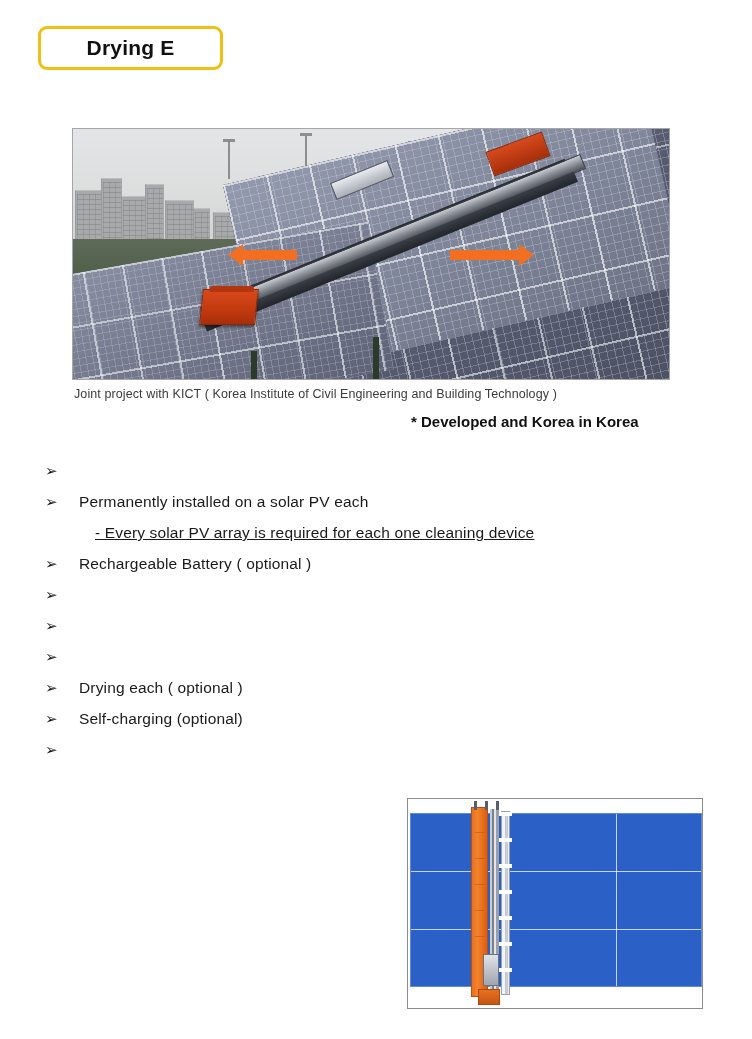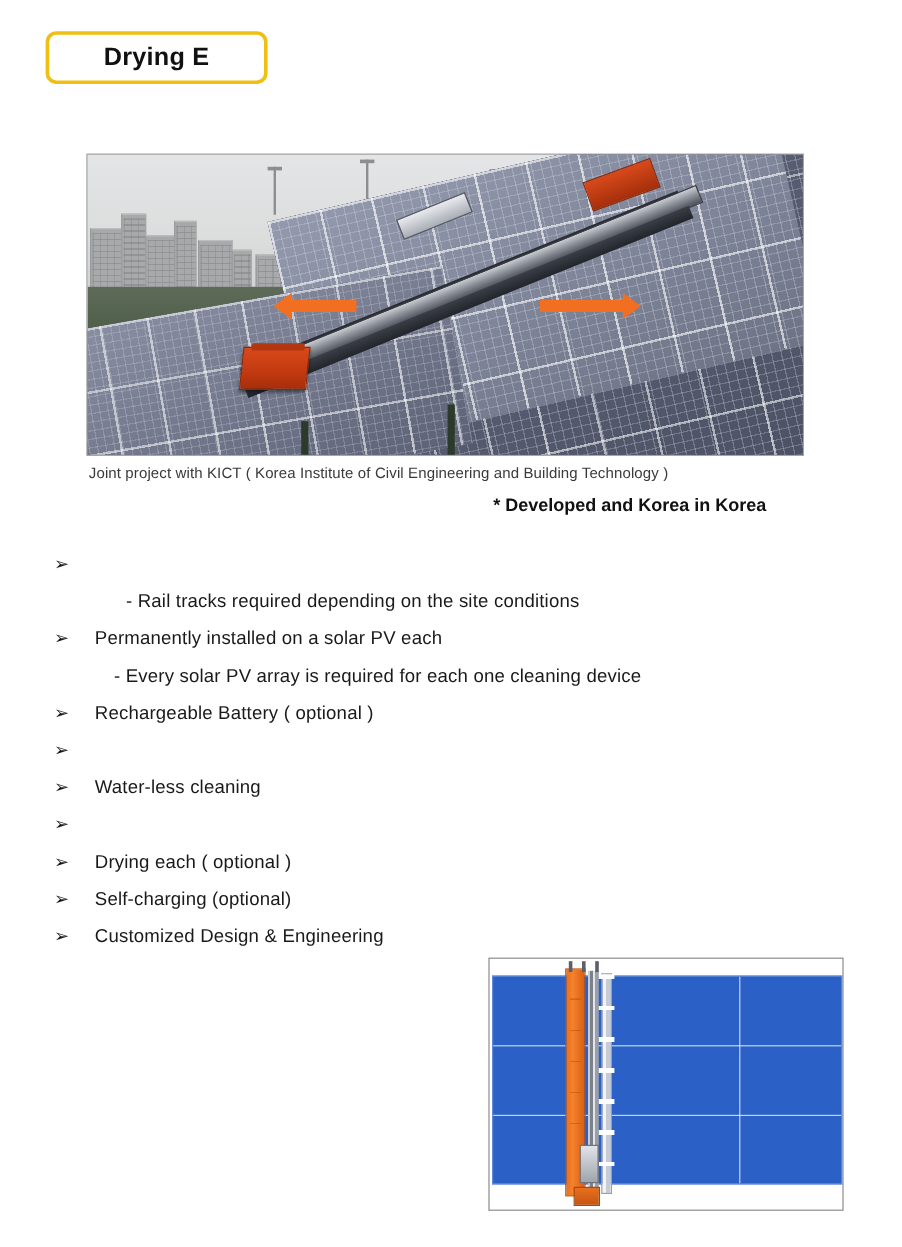--- a/index.html
+++ b/index.html
@@ -313,21 +313,21 @@
   }
   .li .txt {
     position: absolute;
     left: 79px;
     top: 0;
     font-size: 15.5px;
     color: #1a1a1a;
     letter-spacing: .15px;
   }
   .li.sub-a .txt { left: 105px; }
-  .li.sub-b .txt { left: 95px; }
+  .li.sub-b .txt { left: 95px; text-decoration: underline; }
 
   
   .render-frame {
     position: absolute;
     left: 407px;
     top: 798px;
     width: 296px;
     height: 211px;
     border: 1px solid #8c8c8c;
     box-sizing: border-box;
@@ -510,57 +510,51 @@
   </div>
 </div>
 
 <div class="caption">Joint project with KICT ( Korea Institute of Civil Engineering and Building Technology )</div>
 <div class="made-in-korea">* Developed and Korea in Korea</div>
 
 <div class="bullet-list">
   <div class="li">
       <span class="marker">➢</span>
     </div>
-  <div class="li sub-a">
-      <span class="marker"></span>
-      <span class="txt">-  Rail tracks  required  depending  on the site  conditions</span>
-    </div>
   <div class="li">
       <span class="marker">➢</span>
       <span class="txt">Permanently  installed  on a solar  PV each</span>
     </div>
   <div class="li sub-b">
       <span class="marker"></span>
       <span class="txt">- Every  solar  PV array is  required  for each one  cleaning  device</span>
     </div>
   <div class="li">
       <span class="marker">➢</span>
       <span class="txt">Rechargeable  Battery ( optional  )</span>
     </div>
   <div class="li">
       <span class="marker">➢</span>
     </div>
   <div class="li">
       <span class="marker">➢</span>
-      <span class="txt">Water-less  cleaning</span>
     </div>
   <div class="li">
       <span class="marker">➢</span>
     </div>
   <div class="li">
       <span class="marker">➢</span>
       <span class="txt">Drying each ( optional  )</span>
     </div>
   <div class="li">
       <span class="marker">➢</span>
       <span class="txt">Self-charging  (optional)</span>
     </div>
   <div class="li">
       <span class="marker">➢</span>
-      <span class="txt">Customized  Design  &amp;  Engineering</span>
     </div>
 </div>
 
 <div class="render-frame">
   <div class="render-panel">
     <div class="gl-h" style="top:57px;"></div>
     <div class="gl-h" style="top:115px;"></div>
     <div class="gl-v" style="left:205px;"></div>
   </div>
   <div class="cleaner-cap">

